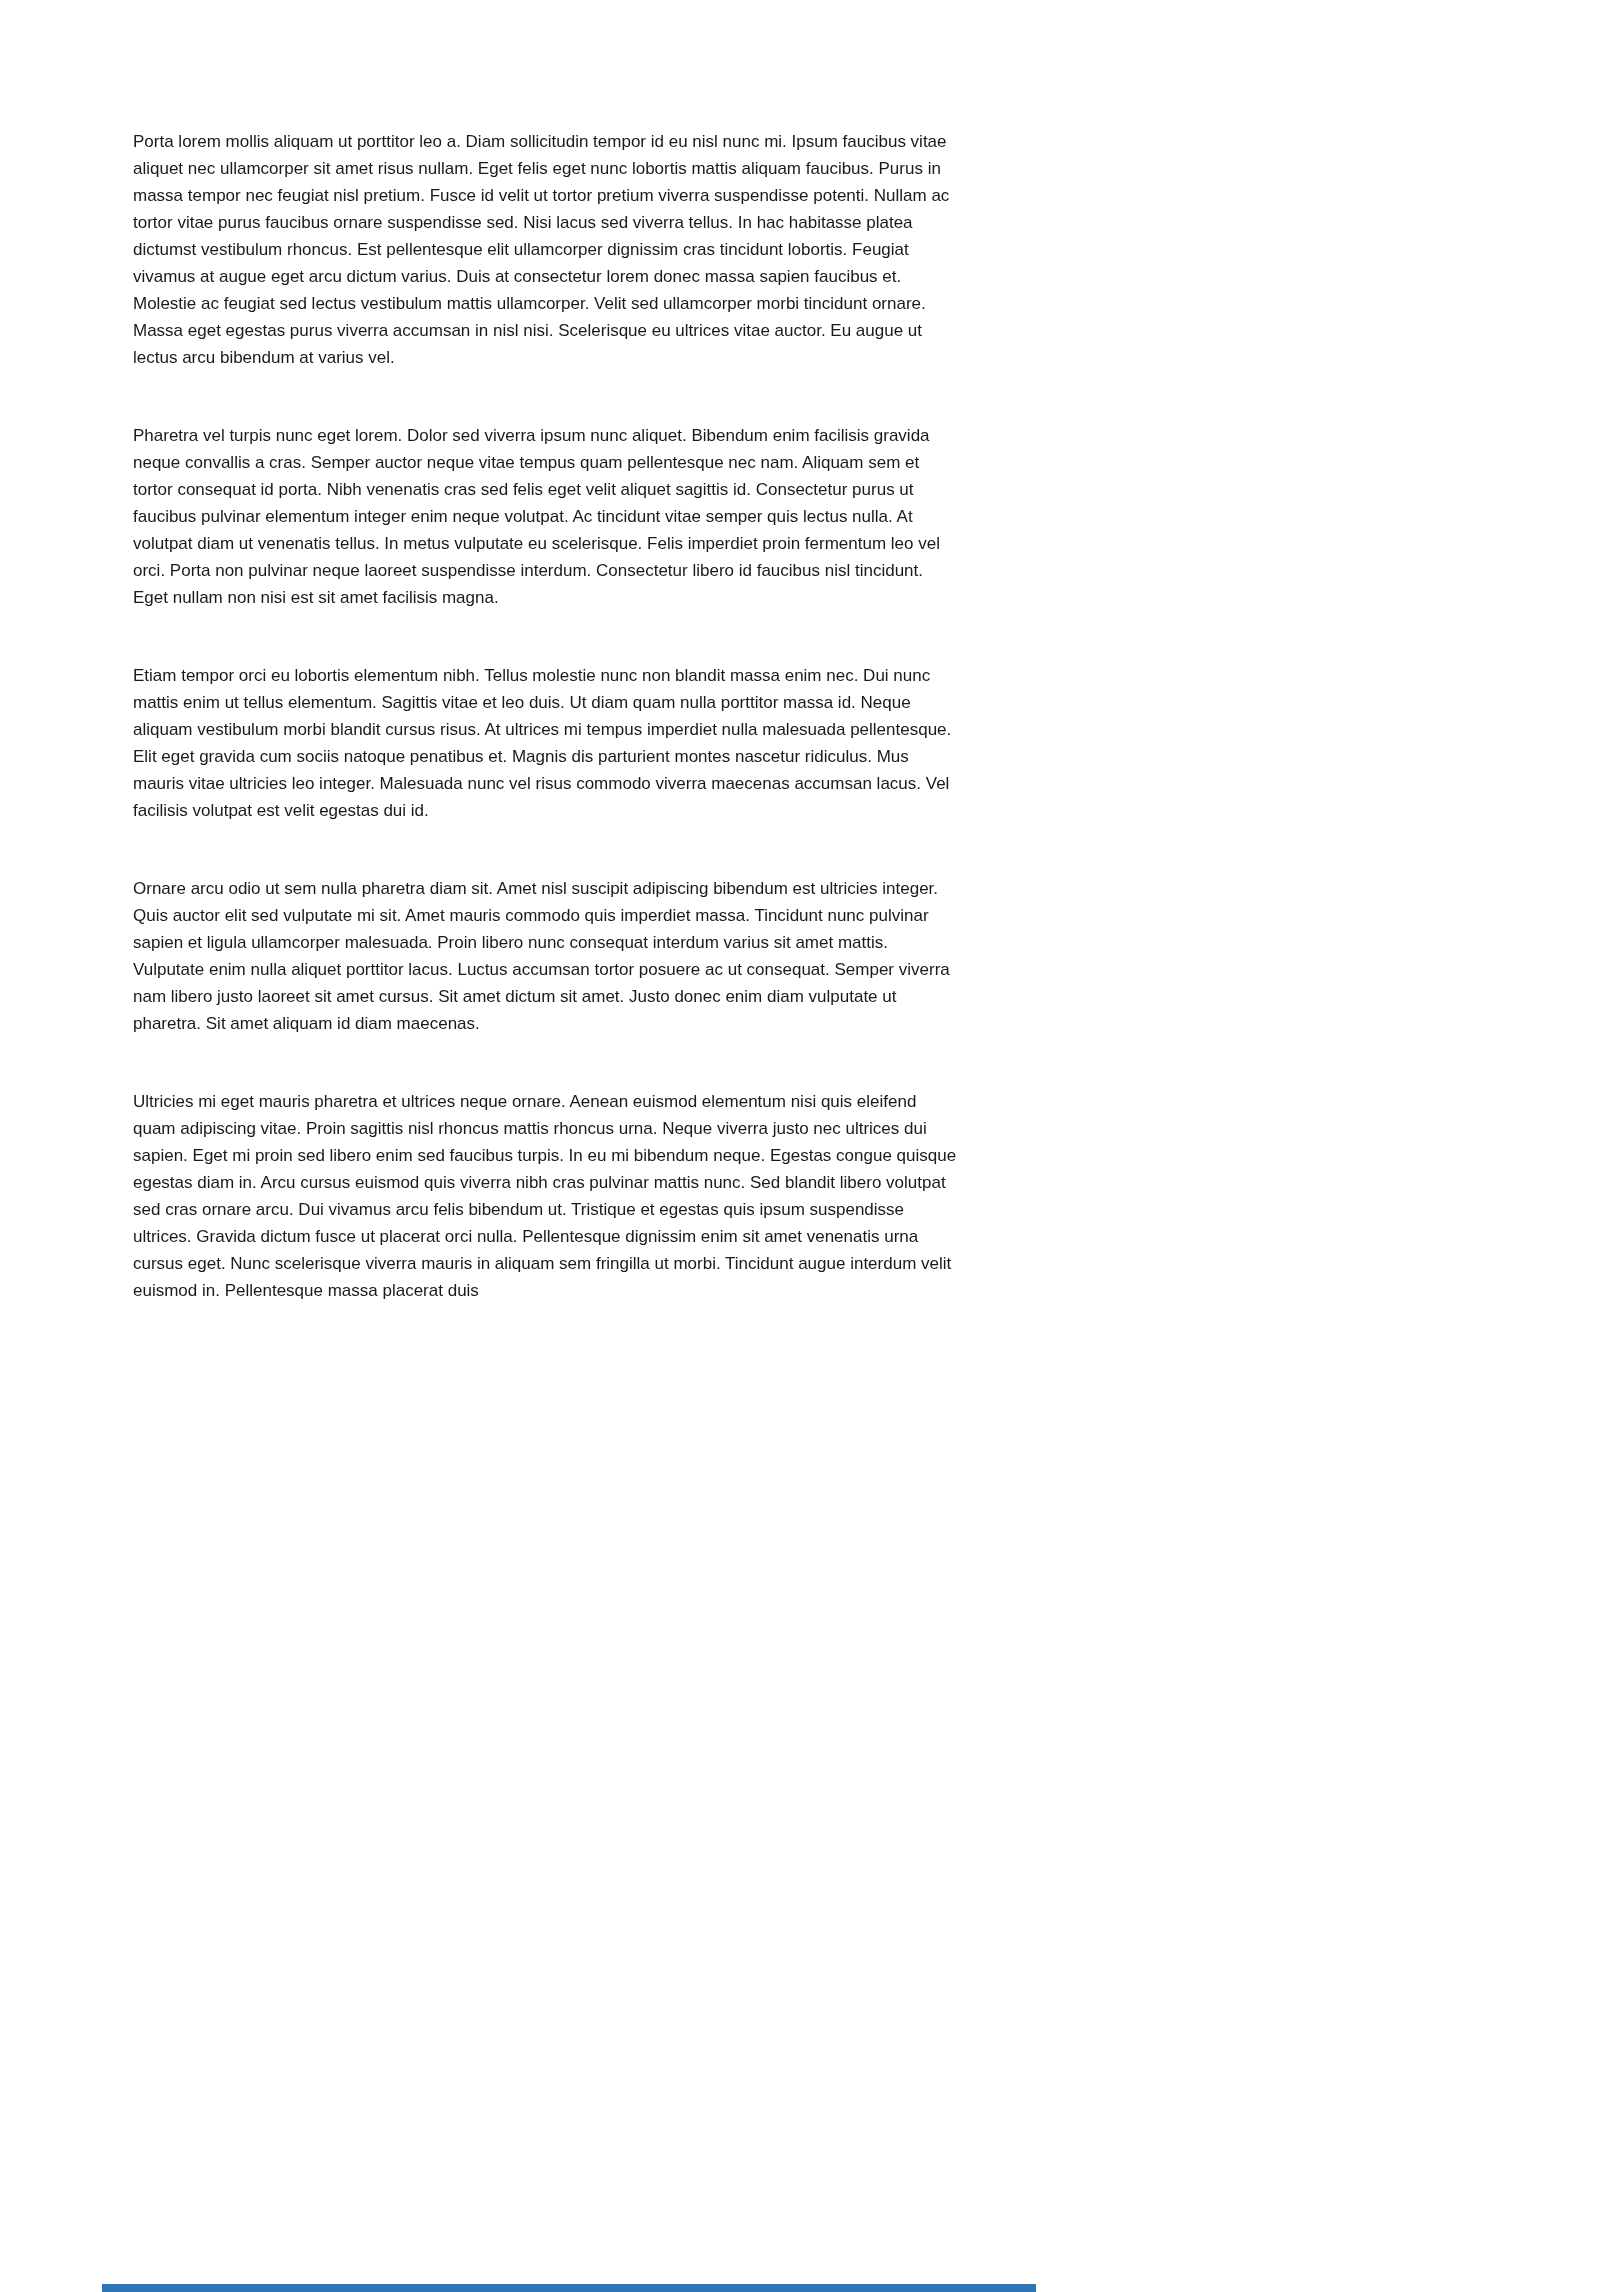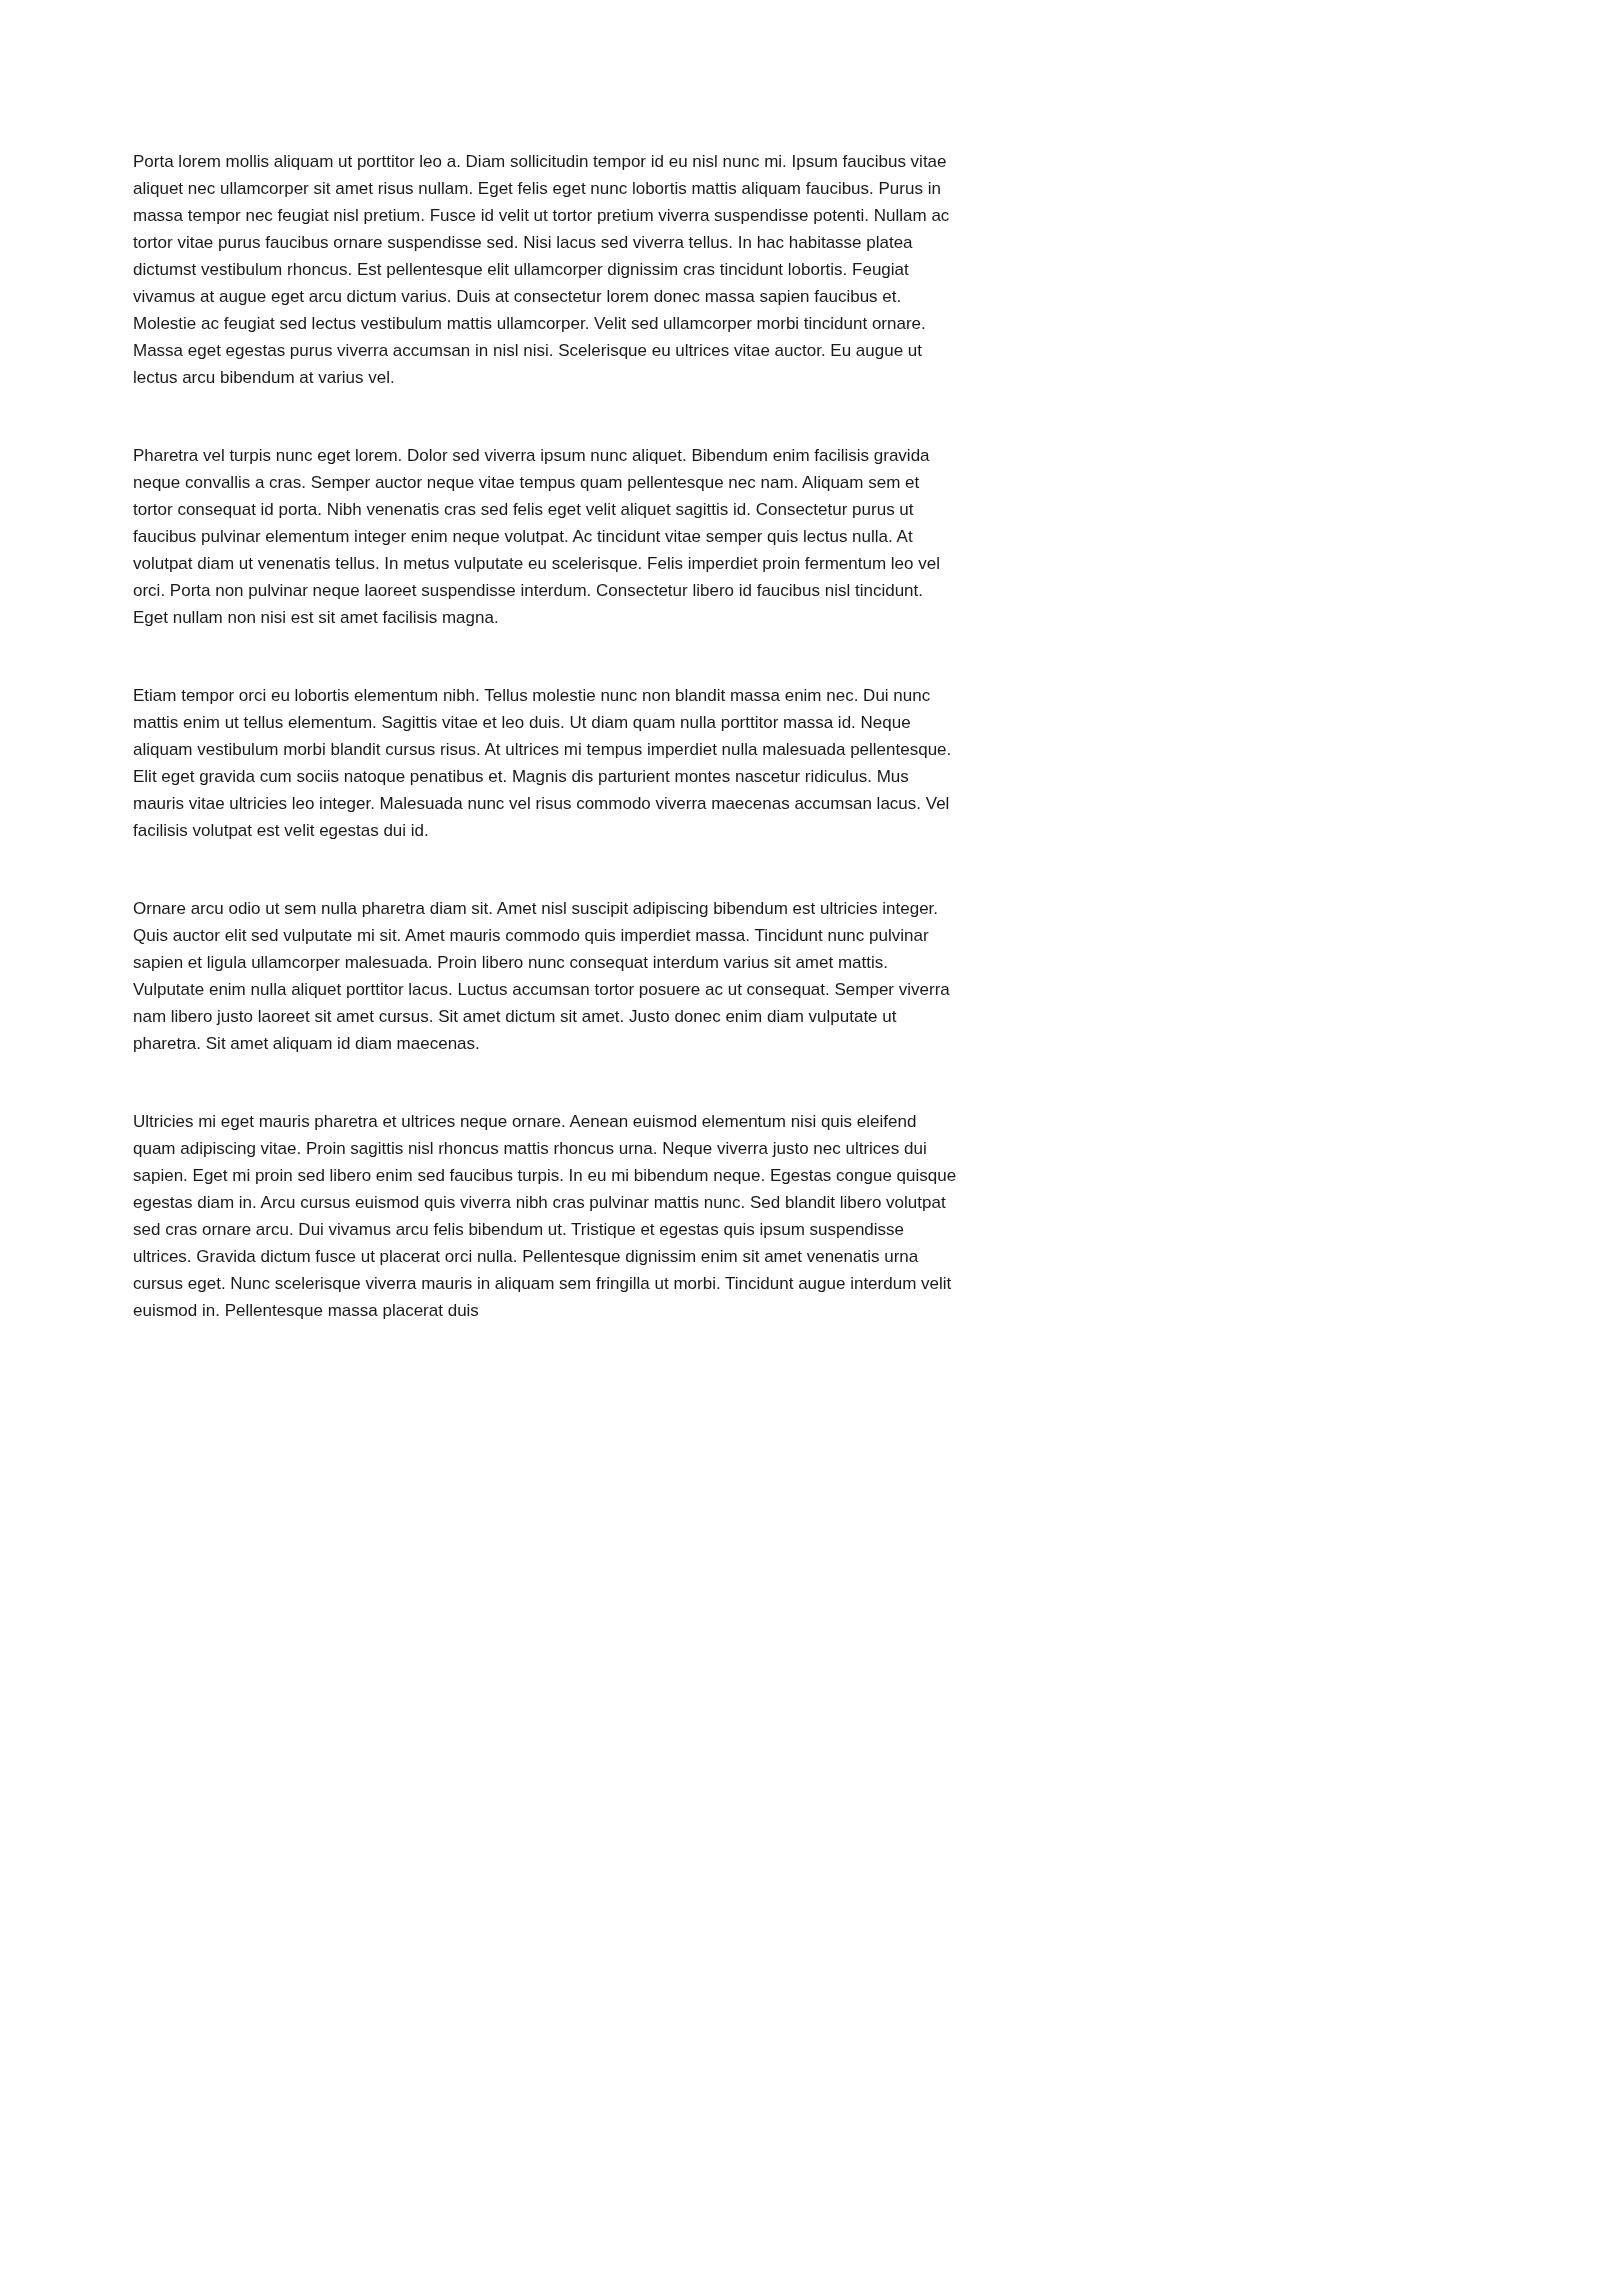--- a/index.html
+++ b/index.html
@@ -7,21 +7,20 @@
   body {
     width: 1621px;
     height: 2293px;
     position: relative;
     overflow: hidden;
     font-family: "Liberation Sans", "DejaVu Sans", sans-serif;
   }
   .page {
     position: absolute;
     inset: 0;
-    margin-top: 20px;
   }
   .text-block {
     position: absolute;
     left: 133px;
     top: 128px;
     width: 829px;
     font-size: 17px;
     line-height: 27px;
     text-align: left;
   }

